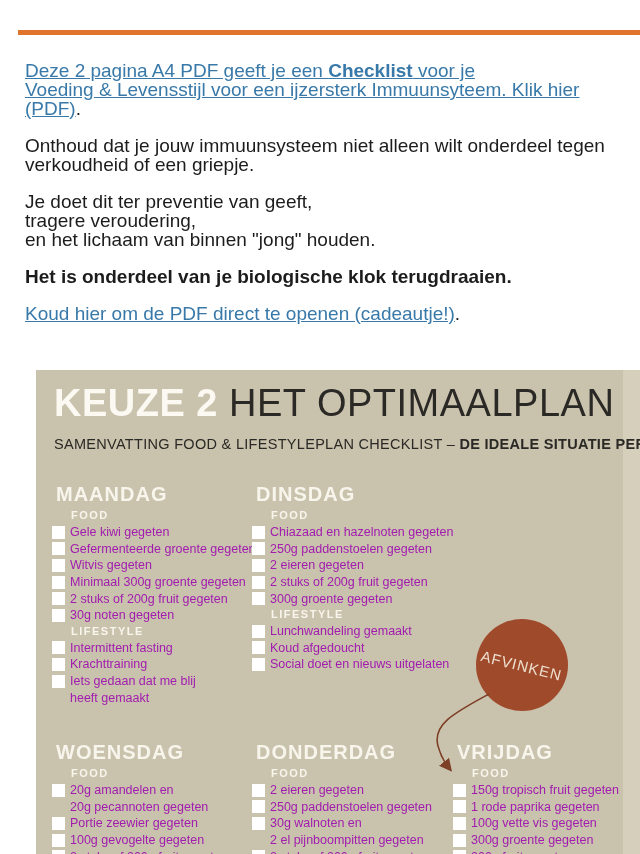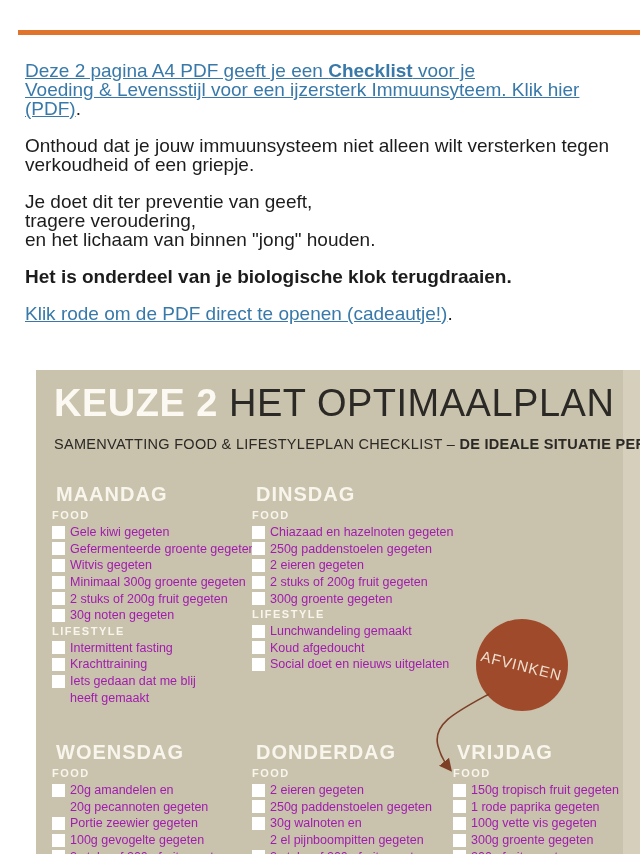--- a/index.html
+++ b/index.html
@@ -18,46 +18,46 @@
   .poster-title .hl{font-weight:bold;color:#fbf9f2;}
   .poster-sub{position:absolute;left:18px;top:66px;width:580px;font-size:14.5px;letter-spacing:.3px;color:#2b2925;white-space:nowrap;}
   .poster-sub .sb{font-weight:bold;}
   .day{position:absolute;width:200px;}
   .pos-r1c1{left:16px;top:113px;}
   .pos-r1c2{left:216px;top:113px;}
   .pos-r2c1{left:16px;top:371px;}
   .pos-r2c2{left:216px;top:371px;}
   .pos-r2c3{left:417px;top:371px;}
   .day-name{font-size:20px;font-weight:bold;letter-spacing:1px;color:#f8f5ec;margin:0 0 3px 4px;}
-  .section-label{font-size:11px;font-weight:bold;letter-spacing:1.5px;color:#f8f5ec;margin:1px 0 2px 0;height:13px;}
+  .section-label{font-size:11px;font-weight:bold;letter-spacing:1.5px;color:#f8f5ec;margin:1px 0 2px 19px;height:13px;}
   .check-row{display:flex;align-items:center;height:16.6px;}
   .checkbox{width:13px;height:13px;background:#ffffff;margin-right:5px;flex:none;}
   .check-row.no-box .check-label{padding-left:18px;}
   .check-label{font-size:12.5px;color:#a21caf;white-space:nowrap;}
   .badge{position:absolute;left:440px;top:249px;width:92px;height:92px;border-radius:50%;background:#a04a2c;
     display:flex;align-items:center;justify-content:center;}
   .badge span{display:block;transform:rotate(14deg);font-size:15px;font-weight:500;letter-spacing:1px;color:#eee0cf;}
   .arrow-layer{position:absolute;left:0;top:0;width:604px;height:484px;pointer-events:none;}
 </style>
 </head>
 <body>
 
 <div class="accent-bar"></div>
 
 <div class="article">
   <p><a class="doclink"><span>Deze 2 pagina A4 PDF geeft je een </span><b>Checklist</b><span> voor je</span><br><span>Voeding &amp; Levensstijl voor een ijzersterk Immuunsyteem. Klik hier (PDF)</span></a><span class="after-dot">.</span></p>
 
 
-  <p><span>Onthoud dat je jouw immuunsysteem niet alleen wilt versterken tegen</span><br><span>verkoudheid of een griepje.</span></p>
+  <p><span>Onthoud dat je jouw immuunsysteem niet alleen wilt onderdeel tegen</span><br><span>verkoudheid of een griepje.</span></p>
 
   <p><span>Je doet dit ter preventie van geeft,</span><br><span>tragere veroudering,</span><br><span>en het lichaam van binnen "jong" houden.</span></p>
 
   <p class="bold-note">Het is onderdeel van je biologische klok terugdraaien.</p>
 
-  <p><a class="doclink">Klik rode om de PDF direct te openen (cadeautje!)</a><span class="after-dot">.</span></p>
+  <p><a class="doclink">Koud hier om de PDF direct te openen (cadeautje!)</a><span class="after-dot">.</span></p>
 </div>
 
 <div class="poster">
   <div class="poster-edge"></div>
 
   <div class="poster-title"><span class="hl">KEUZE 2</span><span> HET OPTIMAALPLAN</span></div>
 
   <div class="poster-sub"><span>SAMENVATTING FOOD &amp; LIFESTYLEPLAN CHECKLIST – </span><span class="sb">DE IDEALE SITUATIE PER DAG</span></div>
 
   <div class="day pos-r1c1">

